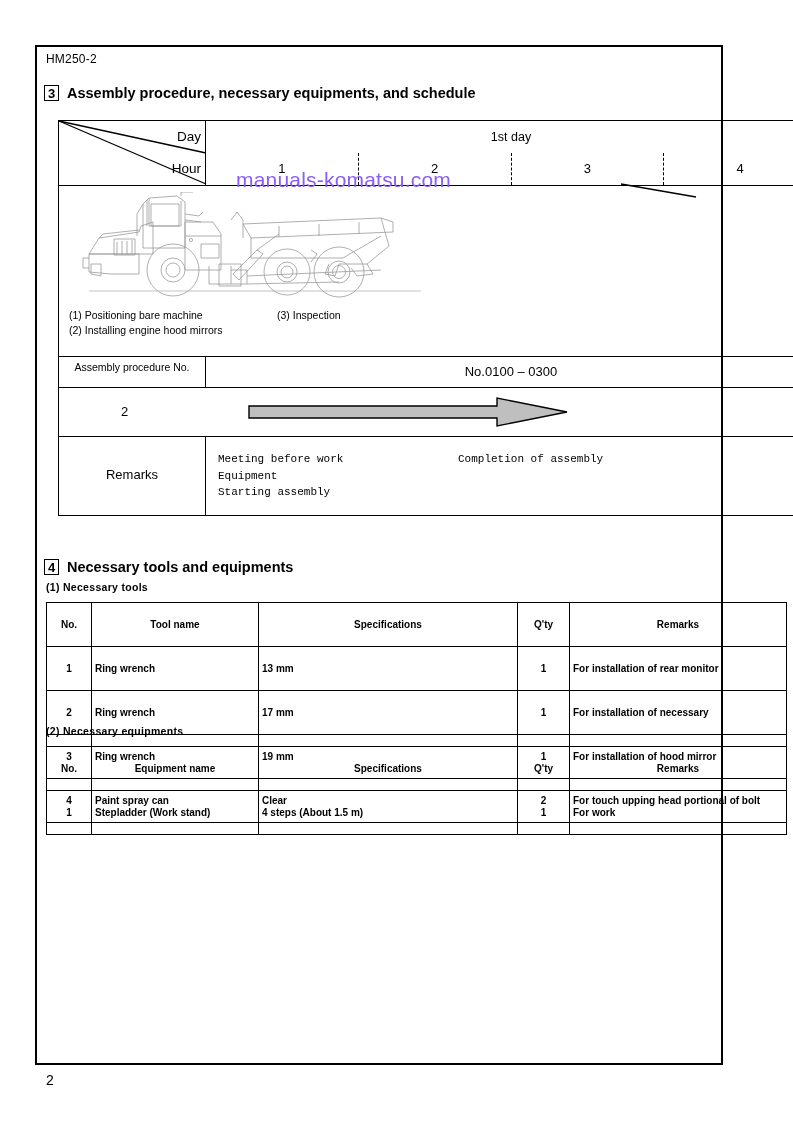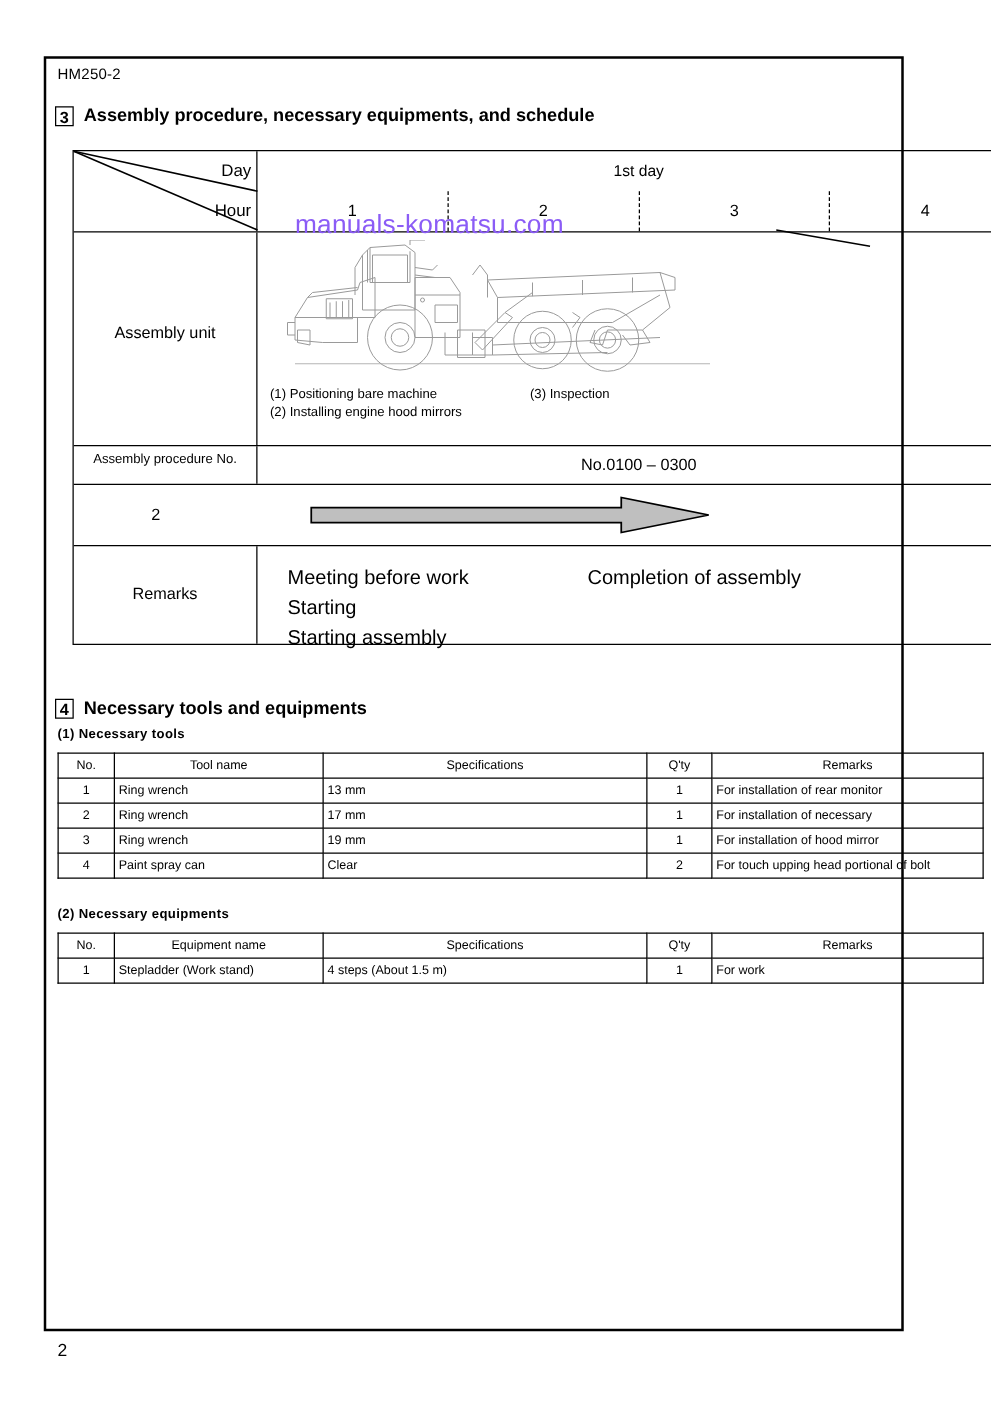--- a/index.html
+++ b/index.html
@@ -214,44 +214,45 @@
     position: absolute;
     left: 190px;
     top: 8px;
     width: 320px;
     height: 32px;
     overflow: visible;
   }
 
   .remarks-body {
     position: absolute;
-    left: 24px;
+    left: 12px;
     top: 14px;
-    font-size: 16px;
+    font-size: 11px;
     line-height: 1.5;
+    font-family: Liberation Mono, monospace;
   }
   .remarks-body .col2 {
     position: absolute;
     left: 240px;
     top: 0;
     white-space: nowrap;
   }
 
   
   .data-table {
     position: absolute;
     border-collapse: collapse;
     font-size: 10px;
     table-layout: fixed;
   }
   .data-table th, .data-table td {
     border: 1px solid #000;
     height: 19px;
-    padding: 0 3px;
-    font-weight: normal;
+    padding: 12px 3px;
+    font-weight: bold;
     overflow: hidden;
     white-space: nowrap;
   }
   .data-table th { text-align: center; }
   .data-table .c-no   { width: 38px;  text-align: center; }
   .data-table .c-name { width: 160px; text-align: left; }
   .data-table .c-spec { width: 252px; text-align: left; }
   .data-table .c-qty  { width: 45px;  text-align: center; }
   .data-table .c-rem  { width: 210px; text-align: left; }
   .data-table th.c-name, .data-table th.c-spec, .data-table th.c-rem { text-align: center; }
@@ -316,23 +317,20 @@
             <span>4</span>
           </div>
       </div>
       <svg class="hour-corner-svg" viewBox="0 0 490 32" preserveAspectRatio="none">
         <line x1="415" y1="31" x2="490" y2="44" stroke="#000" stroke-width="1.3"></line>
       </svg>
     </div>
   </div>
 
   <div class="row row-unit">
-    <div class="lab">
-      <span class="unit-label">Assembly unit</span>
-    </div>
     <div class="val">
 
       <svg id="truck-art" viewBox="0 0 355 106">
         <g fill="none" stroke="#9a9a9a" stroke-width="0.8" stroke-linejoin="round">
 
           <line x1="8" y1="99" x2="340" y2="99" stroke="#b5b5b5"></line>
 
           <path d="M8 62 L18 46 L58 40 L58 40 L60 34 L72 30 L72 62 Z"></path>
           <path d="M8 62 L8 80 L30 82 L58 82 L58 62 Z"></path>
           <path d="M8 66 L2 66 L2 76 L8 76"></path>
@@ -421,21 +419,21 @@
     </div>
   </div>
 
   <div class="row row-rem">
     <div class="lab">
       <span class="lab-text" style="top:30px;">Remarks</span>
     </div>
     <div class="val">
       <div class="remarks-body">
         <div>Meeting before work</div>
-        <div>Starting</div>
+        <div>Equipment</div>
         <div>Starting assembly</div>
         <div class="col2">Completion of assembly</div>
       </div>
     </div>
   </div>
 </div>
 
 <div class="section-heading" id="heading-4">
   <span class="section-num">4</span>
   <span>Necessary tools and equipments</span>

